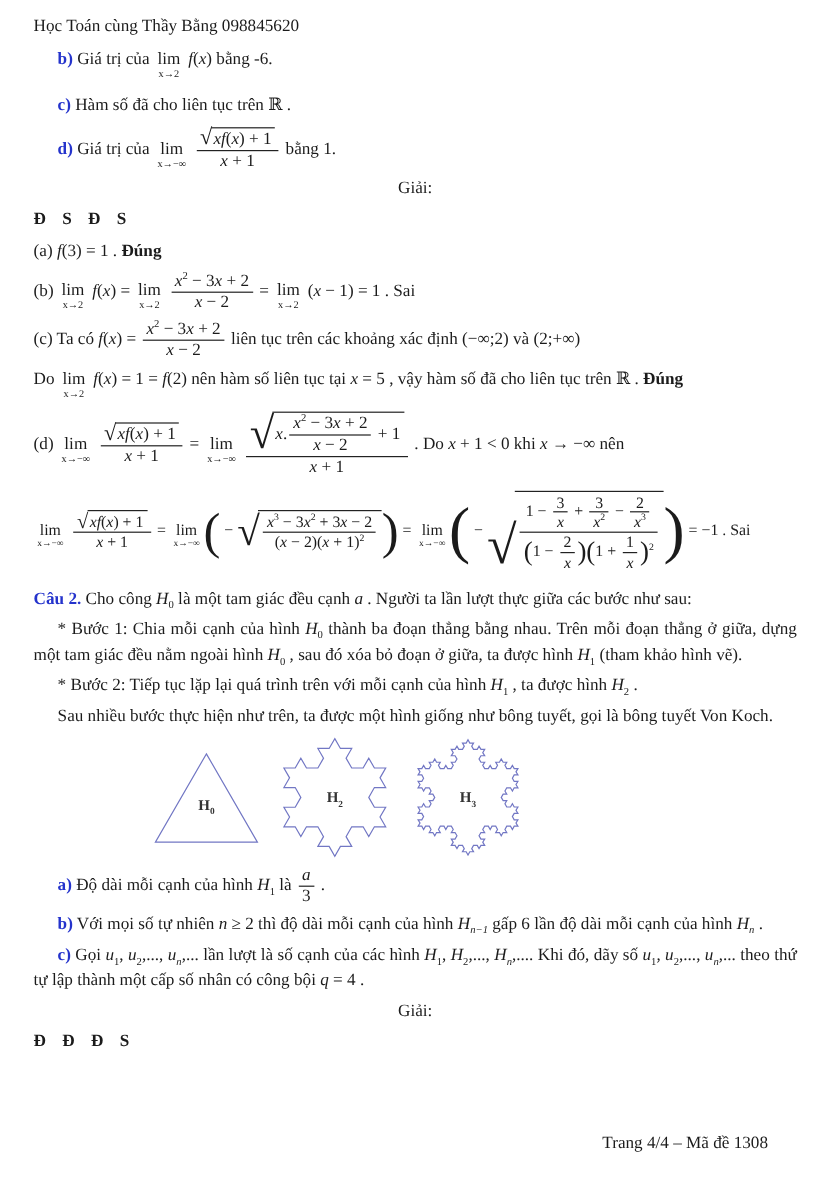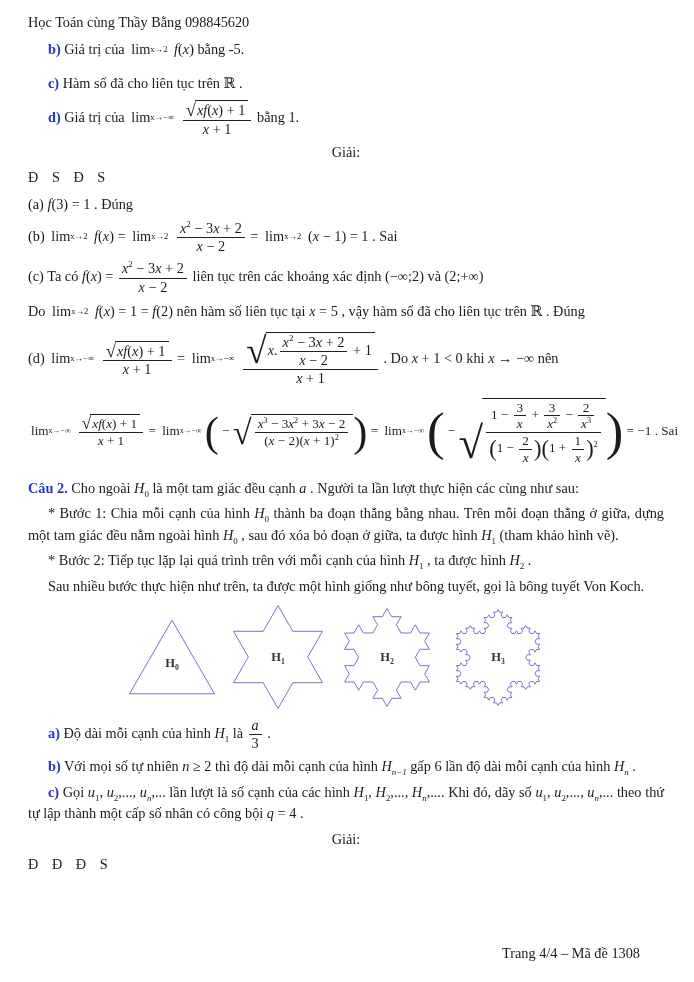--- a/index.html
+++ b/index.html
@@ -4,62 +4,62 @@
 <style>
   html,body{margin:0;padding:0;background:#fff;}
   .page{position:relative;width:694px;height:982px;background:#fff;overflow:hidden;
         font-family:"Liberation Serif","DejaVu Serif",serif;font-size:14.3px;color:#1b1b1b;
         padding:12px 30px 0 28px;box-sizing:border-box;line-height:1.5;}
   .header{margin-bottom:4px;}
   .qlist{margin-left:20px;}
   .qitem{margin-top:6px;}
   .qitem.gap{margin-top:12px;}
   .center{text-align:center;margin:4px 0;}
-  .anskey{font-weight:normal;letter-spacing:4px;word-spacing:2px;margin:2px 0 2px 0;}
+  .anskey{font-weight:bold;letter-spacing:4px;word-spacing:2px;margin:2px 0 2px 0;}
   .sol{margin:5px 0;}
   .tall{white-space:nowrap;margin:10px 0;}
   .d2{font-size:13.2px;}
   .para{margin:4px 0;}
   .just{text-align:justify;}
   .ind{text-indent:20px;}
   .title2{margin-top:12px;}
   .figure-row{display:flex;align-items:center;gap:16px;margin:6px 0 6px 100px;font-weight:bold;}
   .fig{position:relative;}
   .fig svg{display:block;}
   .figlabel{position:absolute;left:50%;top:50%;transform:translate(-50%,-50%);font-size:12.5px;color:#333;}
   .fig.f0 .figlabel{top:58%;}
   .footer{position:absolute;right:54px;bottom:18px;}
   
   .rm{font-style:normal;}
   .mi{font-style:italic;}
-  .mb{font-weight:normal;}
+  .mb{font-weight:bold;}
   .mblue{color:var(--accent,#2433cc);font-weight:bold;}
   sup,sub{font-size:0.62em;line-height:0;}
-  .lim{display:inline-flex;flex-direction:row;align-items:center;line-height:1.05;margin:0 3px;vertical-align:baseline;}
+  .lim{display:inline-flex;flex-direction:column;align-items:center;line-height:1.05;margin:0 3px;vertical-align:baseline;}
   .lim .lw{font-style:normal;}
   .lim .ls{font-size:0.6em;}
   .frac{display:inline-block;text-align:center;vertical-align:middle;margin:0 2px;line-height:1.2;}
   .fnum{display:block;padding:0 3px;border-bottom:1px solid #222;}
   .fden{display:block;padding:0 3px;}
   .sqrt{display:inline-flex;align-items:flex-end;vertical-align:middle;}
   .rad{line-height:1;margin-right:-1px;font-weight:400;}
   .rbody{border-top:1.2px solid #222;padding:1px 3px 0 2px;}
   .par{vertical-align:middle;line-height:0.75;font-weight:300;}
 </style>
 </head>
 <body>
 
 <div class="page">
   <div class="header">Học Toán cùng Thầy Bằng 098845620</div>
 
   <div class="qlist">
     <div class="qitem"><span class="mblue">b)</span><span class="rm"> Giá trị của </span><span class="lim">
           <span class="lw">lim</span>
           <span class="ls">x→2</span>
-        </span><span class="rm"> </span><span class="mi">f</span><span class="rm">(</span><span class="mi">x</span><span class="rm">)</span><span class="rm"> bằng -5.</span></div>
+        </span><span class="rm"> </span><span class="mi">f</span><span class="rm">(</span><span class="mi">x</span><span class="rm">)</span><span class="rm"> bằng -6.</span></div>
     <div class="qitem gap"><span class="mblue">c)</span><span class="rm"> Hàm số đã cho liên tục trên ℝ .</span></div>
     <div class="qitem"><span class="mblue">d)</span><span class="rm"> Giá trị của </span><span class="lim">
           <span class="lw">lim</span>
           <span class="ls">x→−∞</span>
         </span><span class="rm"> </span><span class="frac"><span class="fnum"><span class="sqrt">
               <span class="rad" style="font-size: 1.3em;">√</span>
               <span class="rbody"><span class="mi">xf</span><span class="rm">(</span><span class="mi">x</span><span class="rm">) + 1</span></span>
             </span></span><span class="fden"><span class="mi">x</span><span class="rm"> + 1</span></span></span><span class="rm"> bằng 1.</span></div>
   </div>
 
@@ -108,41 +108,33 @@
         <span class="rad" style="font-size: 2.6em;">√</span>
         <span class="rbody"><span class="frac"><span class="fnum"><span class="mi">x</span><sup class="rm">3</sup><span class="rm"> − 3</span><span class="mi">x</span><sup class="rm">2</sup><span class="rm"> + 3</span><span class="mi">x</span><span class="rm"> − 2</span></span><span class="fden"><span class="rm">(</span><span class="mi">x</span><span class="rm"> − 2)(</span><span class="mi">x</span><span class="rm"> + 1)</span><sup class="rm">2</sup></span></span></span>
       </span><span class="par" style="font-size: 3.2em;">)</span><span class="rm"> = </span><span class="lim">
         <span class="lw">lim</span>
         <span class="ls">x→−∞</span>
       </span><span class="par" style="font-size: 4em;">(</span><span class="rm"> − </span><span class="sqrt">
         <span class="rad" style="font-size: 3.4em;">√</span>
         <span class="rbody"><span class="frac"><span class="fnum"><span class="rm">1 − </span><span class="frac"><span class="fnum"><span class="rm">3</span></span><span class="fden"><span class="mi">x</span></span></span><span class="rm"> + </span><span class="frac"><span class="fnum"><span class="rm">3</span></span><span class="fden"><span class="mi">x</span><sup class="rm">2</sup></span></span><span class="rm"> − </span><span class="frac"><span class="fnum"><span class="rm">2</span></span><span class="fden"><span class="mi">x</span><sup class="rm">3</sup></span></span></span><span class="fden"><span class="par" style="font-size: 1.7em;">(</span><span class="rm">1 − </span><span class="frac"><span class="fnum"><span class="rm">2</span></span><span class="fden"><span class="mi">x</span></span></span><span class="par" style="font-size: 1.7em;">)</span><span class="par" style="font-size: 1.7em;">(</span><span class="rm">1 + </span><span class="frac"><span class="fnum"><span class="rm">1</span></span><span class="fden"><span class="mi">x</span></span></span><span class="par" style="font-size: 1.7em;">)</span><sup class="rm">2</sup></span></span></span>
       </span><span class="par" style="font-size: 4em;">)</span><span class="rm"> = −1 . Sai</span></div>
 
-  <div class="para title2"><span class="mblue">Câu 2.</span><span class="rm"> Cho ngoài </span><span class="mi">H</span><sub class="rm">0</sub><span class="rm"> là một tam giác đều cạnh </span><span class="mi">a</span><span class="rm"> . Người ta lần lượt thực hiện các cùng như sau:</span></div>
+  <div class="para title2"><span class="mblue">Câu 2.</span><span class="rm"> Cho công </span><span class="mi">H</span><sub class="rm">0</sub><span class="rm"> là một tam giác đều cạnh </span><span class="mi">a</span><span class="rm"> . Người ta lần lượt thực giữa các bước như sau:</span></div>
   <div class="para just ind"><span class="rm">* Bước 1: Chia mỗi cạnh của hình </span><span class="mi">H</span><sub class="rm">0</sub><span class="rm"> thành ba đoạn thẳng bằng nhau. Trên mỗi đoạn thẳng ở giữa, dựng một tam giác đều nằm ngoài hình </span><span class="mi">H</span><sub class="rm">0</sub><span class="rm"> , sau đó xóa bỏ đoạn ở giữa, ta được hình </span><span class="mi">H</span><sub class="rm">1</sub><span class="rm"> (tham khảo hình vẽ).</span></div>
   <div class="para ind"><span class="rm">* Bước 2: Tiếp tục lặp lại quá trình trên với mỗi cạnh của hình </span><span class="mi">H</span><sub class="rm">1</sub><span class="rm"> , ta được hình </span><span class="mi">H</span><sub class="rm">2</sub><span class="rm"> .</span></div>
   <div class="para just ind"><span class="rm">Sau nhiều bước thực hiện như trên, ta được một hình giống như bông tuyết, gọi là bông tuyết Von Koch.</span></div>
 
   <div class="figure-row">
     <div class="fig f0">
       <div>
           <svg width="88" height="78">
             <polygon points="44.0,2.2 86.5,75.8 1.5,75.8 44.0,2.2" fill="none" stroke="#7277c4" stroke-width="1"></polygon>
           </svg>
         </div>
       <div class="figlabel"><span class="rm">H</span><sub class="rm">0</sub></div>
-    </div>
-    <div class="fig">
-      <div>
-          <svg width="92" height="108">
-            <polygon points="46.0,2.6 60.8,28.3 90.5,28.3 75.7,54.0 90.5,79.7 60.8,79.7 46.0,105.4 31.2,79.7 1.5,79.7 16.3,54.0 1.5,28.3 31.2,28.3 46.0,2.6" fill="none" stroke="#7277c4" stroke-width="1"></polygon>
-          </svg>
-        </div>
-      <div class="figlabel"><span class="rm">H</span><sub class="rm">1</sub></div>
     </div>
     <div class="fig">
       <div>
           <svg width="94" height="101">
             <polygon points="47.0,1.5 51.7,9.7 61.1,9.7 56.4,17.8 61.1,26.0 70.6,26.0 75.3,17.8 80.0,26.0 89.4,26.0 84.7,34.2 89.4,42.3 80.0,42.3 75.3,50.5 80.0,58.7 89.4,58.7 84.7,66.8 89.4,75.0 80.0,75.0 75.3,83.2 70.6,75.0 61.1,75.0 56.4,83.2 61.1,91.3 51.7,91.3 47.0,99.5 42.3,91.3 32.9,91.3 37.6,83.2 32.9,75.0 23.4,75.0 18.7,83.2 14.0,75.0 4.6,75.0 9.3,66.8 4.6,58.7 14.0,58.7 18.7,50.5 14.0,42.3 4.6,42.3 9.3,34.2 4.6,26.0 14.0,26.0 18.7,17.8 23.4,26.0 32.9,26.0 37.6,17.8 32.9,9.7 42.3,9.7 47.0,1.5" fill="none" stroke="#7277c4" stroke-width="1"></polygon>
           </svg>
         </div>
       <div class="figlabel"><span class="rm">H</span><sub class="rm">2</sub></div>
     </div>
     <div class="fig">

